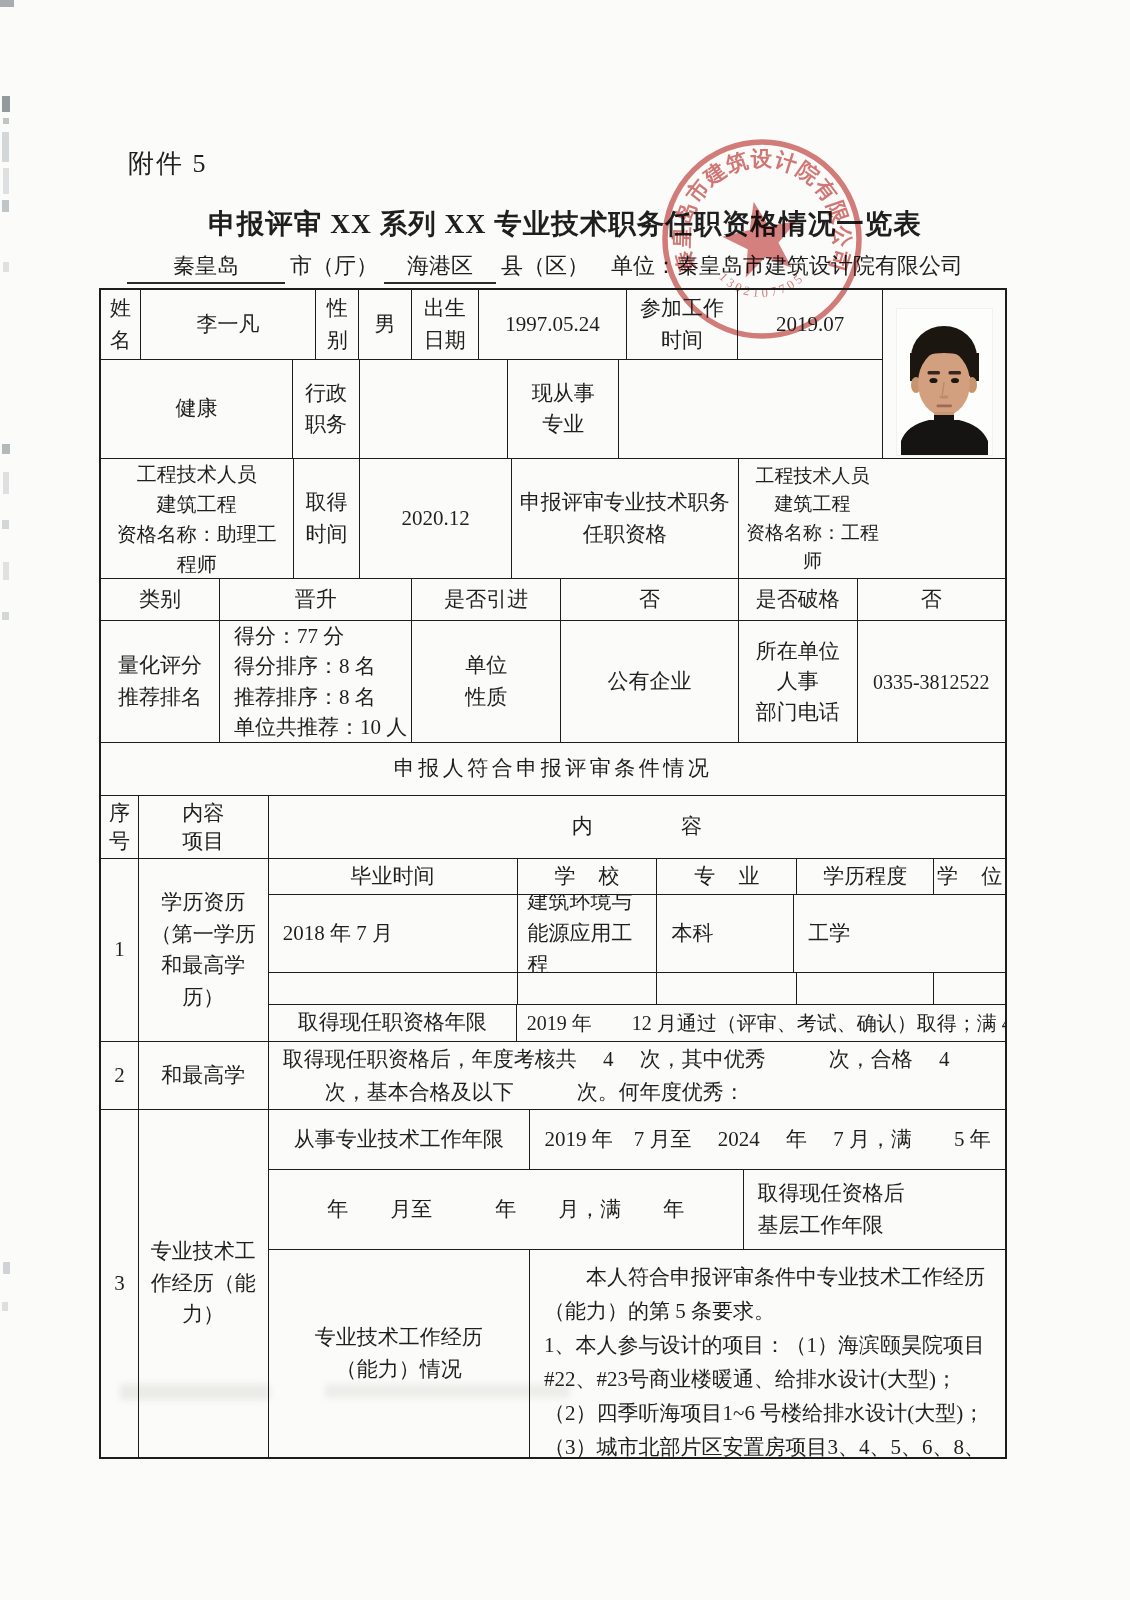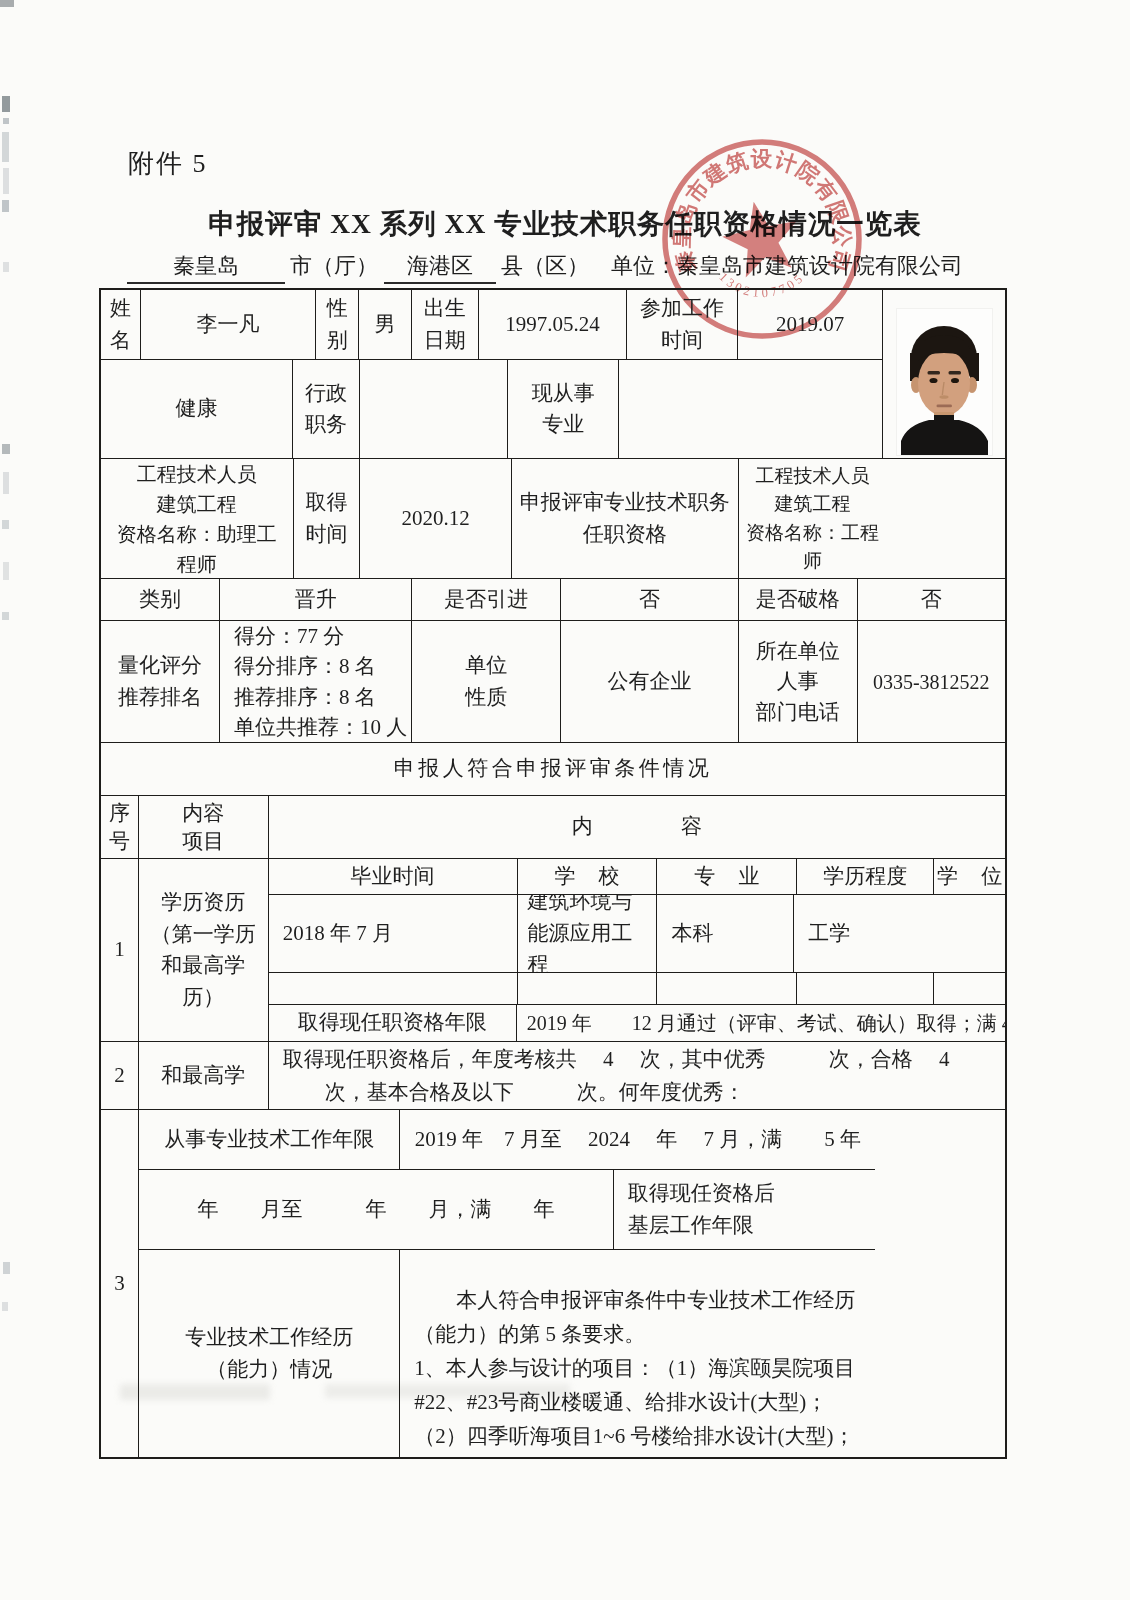--- a/index.html
+++ b/index.html
@@ -40,21 +40,21 @@
   .h53{height:53px}.h63{height:63px}.h36{height:36px}.h78{height:78px}.h32{height:32px}
   .h68{height:68px}.h60{height:60px}.h80{height:80px}.h207{height:207px}
   .f19{font-size:19px;}
   .f20{font-size:20px;}
   .spread-wide{letter-spacing:4.2em;margin-right:-4.2em;}
   .spread-1{letter-spacing:1.1em;margin-right:-1.1em;}
   .sec-title{letter-spacing:3.5px;}
   .pad14{padding-left:14px;}
   .pad10{padding-left:10px;padding-right:6px;}
   .exp-text{display:block;width:100%;padding:10px 16px 8px 14px;line-height:1.62;text-align:left;}
-  .exp-text p.ind{text-indent:2em;margin-top:23px;}
+  .exp-text p.ind{text-indent:2em;}
 
   
   .photo-cell{width:13.45%;display:flex;justify-content:center;align-items:flex-start;padding-top:19px;}
   .photo{width:95px;height:146px;background:#fefefe;box-shadow:0 0 0 1px rgba(0,0,0,0.04);}
 
   
   .art{position:absolute;pointer-events:none;}
   .smudge{position:absolute;background:#d2d2cd;filter:blur(3px);pointer-events:none;}
 </style>
 </head>
@@ -248,20 +248,23 @@
     </div>
 
     <div class="row h68">
       <div class="c" style="width:4.2%">2</div>
       <div class="c" style="width:14.35%">和最高学</div>
       <div class="c left" style="width:81.45%;padding:4px 14px;line-height:1.55">取得现任职资格后，年度考核共　 4 　次，其中优秀　　　次，合格　 4 　　次，基本合格及以下　　　次。何年度优秀：</div>
     </div>
 
     <div class="row noB">
       <div class="c" style="width:4.2%">3</div>
+      <div class="c pre" style="width:14.35%">专业技术工
+作经历（能
+力）</div>
       <div class="col" style="width:81.45%">
         <div class="row h60">
           <div class="c" style="width:35.5%">从事专业技术工作年限</div>
           <div class="c" style="width:64.5%">2019 年　7 月至　 2024 　年　 7 月，满　　5 年</div>
         </div>
         <div class="row h80">
           <div class="c" style="width:64.5%">年　　月至　　　年　　月，满　　年</div>
           <div class="c pre left pad14" style="width:35.5%">取得现任资格后
 基层工作年限</div>
         </div>

